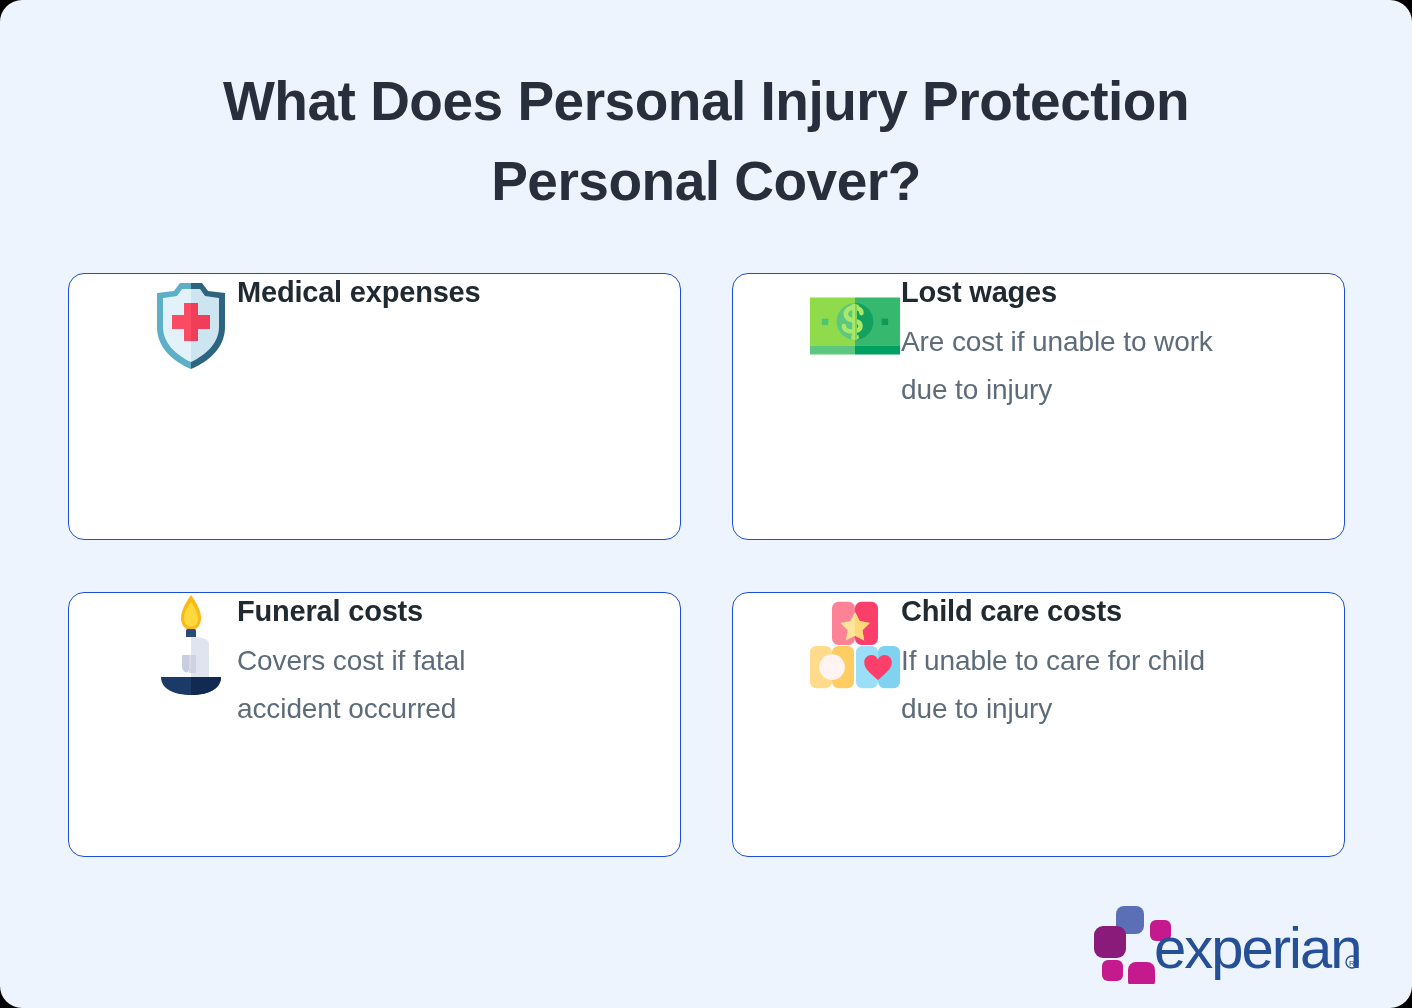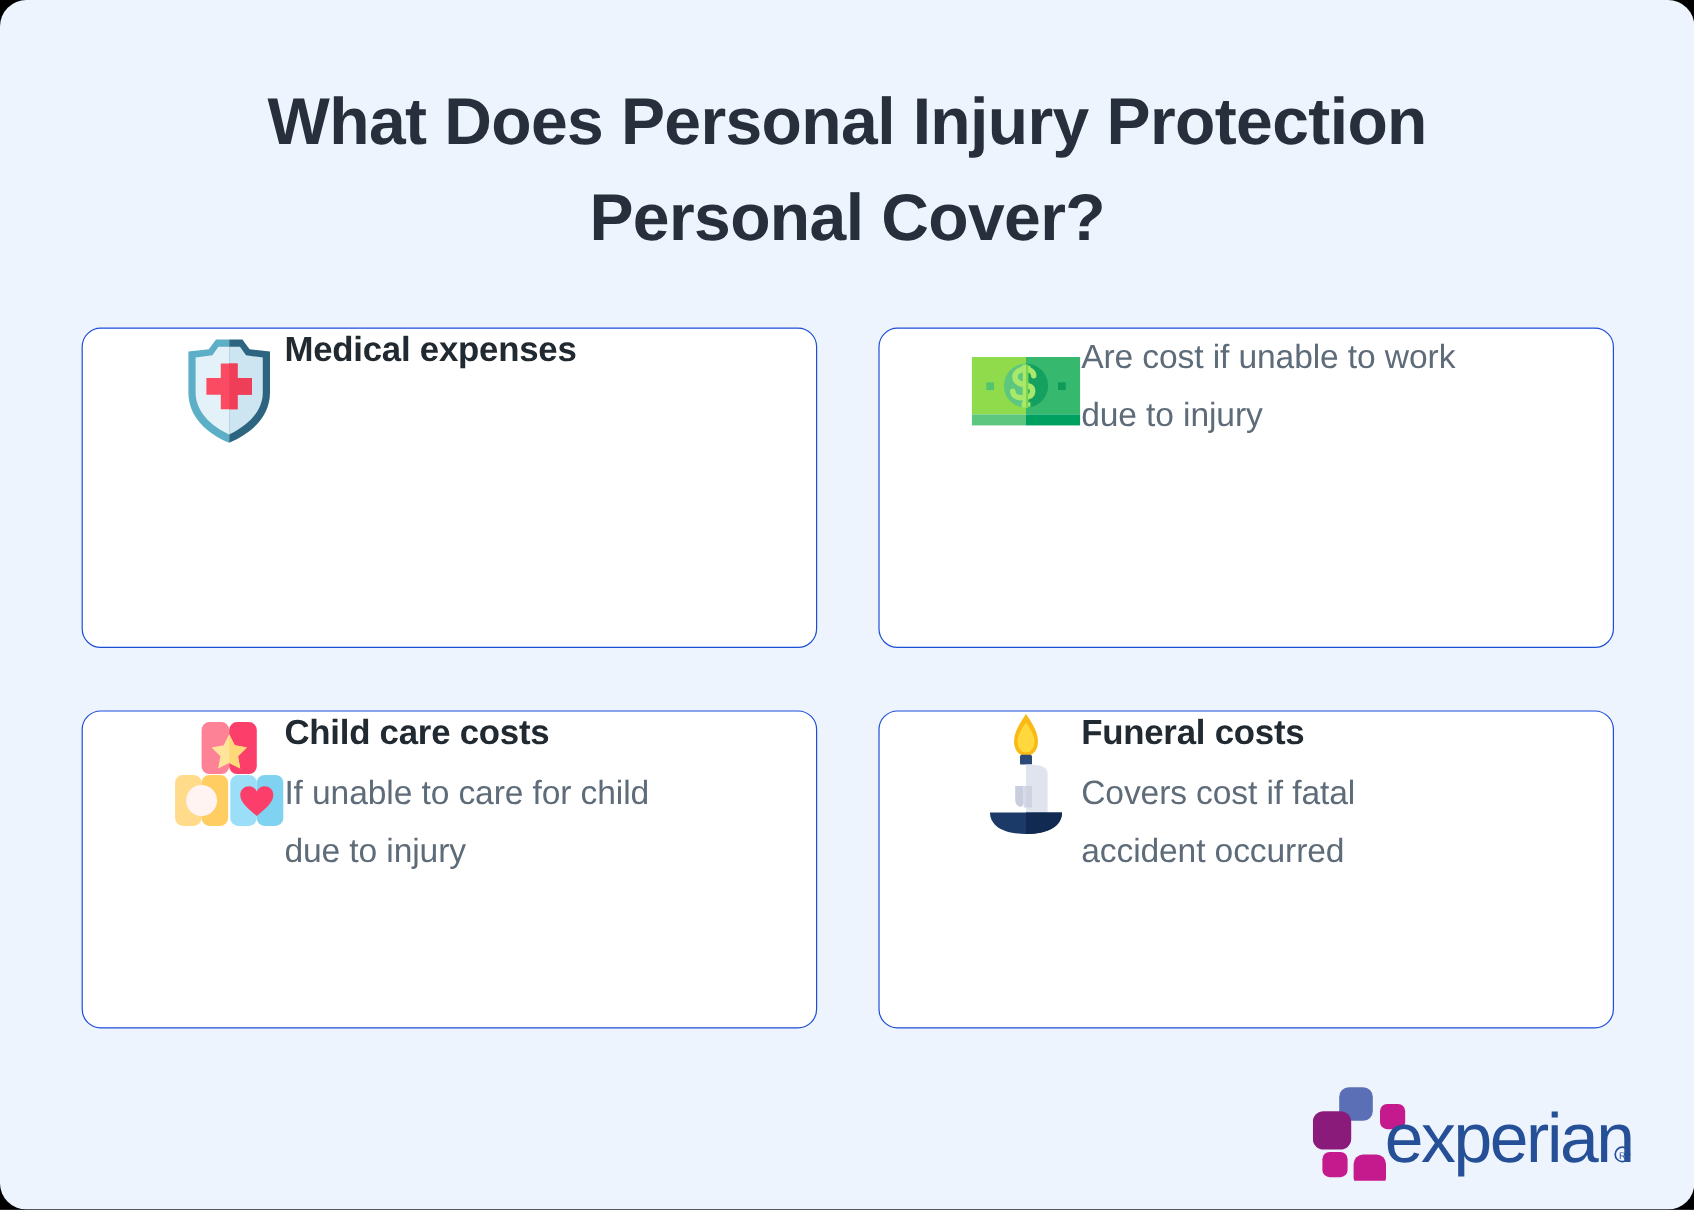--- a/index.html
+++ b/index.html
@@ -123,21 +123,42 @@
           <path d="M50 10 A20 20 0 0 1 50 50 Z" fill="#14a05e"></path>
           <rect x="14" y="27" width="7" height="7" fill="#52c46e"></rect>
           <rect x="79" y="27" width="7" height="7" fill="#0f9a58"></rect>
           <path d="M46 12 h8 v4 h-8 z M46 45 h8 v4 h-8 z" fill="#a8e86a"></path>
           <path d="M57 21 c0-4-4-6-8-6 -5 0-9 3-9 7 0 4 3 6 8 7 5 1 8 2 8 6 0 4-4 6-9 6 -5 0-9-2-9-6" stroke="#a8e86a" stroke-width="5" fill="none" stroke-linecap="round"></path>
           <rect x="47" y="11" width="5" height="39" fill="#a8e86a"></rect>
           <rect x="50" y="11" width="2" height="39" fill="#7fd44f"></rect>
         </svg>
       </div>
       <div class="card-text">
+        <div class="card-title">Lost wages</div>
         <div class="card-desc">Are cost if unable to work due to injury</div>
+      </div>
+    </div>
+
+    <div class="card">
+      <div class="card-icon">
+        <svg width="80" height="108" viewBox="0 0 80 108">
+          <path d="M40 4 C33 14 30 21 30 27 C30 34 34 39 40 39 C46 39 50 34 50 27 C50 21 47 14 40 4 Z" fill="#f9ba16"></path>
+          <path d="M40 11 C35 18 33 23 33 27 C33 33 36 36 40 36 C44 36 47 33 47 27 C47 23 45 18 40 11 Z" fill="#ffd83d"></path>
+          <rect x="35" y="38" width="10" height="9" rx="1.5" fill="#2b4a78"></rect>
+          <path d="M22 54 C22 48 27 46 40 46 C53 46 58 48 58 54 L58 88 L22 88 Z" fill="#ffffff"></path>
+          <path d="M40 46 C53 46 58 48 58 54 L58 88 L40 88 Z" fill="#dfe4ef"></path>
+          <path d="M33 64 L38 64 L38 78 C38 81 36 82 34 81 C32 80 31 78 31 75 L31 64 Z" fill="#c8cede"></path>
+          <path d="M38 64 L45 64 L45 82 L38 82 Z" fill="#c8cede" opacity="0.75"></path>
+          <path d="M10 86 L70 86 C70 98 57 104 40 104 C23 104 10 98 10 86 Z" fill="#1b3a68"></path>
+          <path d="M40 86 L70 86 C70 98 57 104 40 104 Z" fill="#102a52"></path>
+        </svg>
+      </div>
+      <div class="card-text">
+        <div class="card-title">Funeral costs</div>
+        <div class="card-desc">Covers cost if fatal accident occurred</div>
       </div>
     </div>
 
     <div class="card">
       <div class="card-icon">
         <svg width="100" height="100" viewBox="0 0 100 100">
           <rect x="25" y="3" width="25" height="47" rx="7" fill="#fe8295"></rect>
           <rect x="50" y="3" width="25" height="47" rx="7" fill="#fb3f6a"></rect>
           <path d="M50 14 L55 24 L66 26 L58 34 L60 45 L50 40 L40 45 L42 34 L34 26 L45 24 Z" fill="#ffe49b"></path>
           <path d="M50 14 L55 24 L66 26 L58 34 L60 45 L50 40 Z" fill="#ffd879"></path>
@@ -145,40 +166,20 @@
           <rect x="25" y="51" width="24" height="46" rx="7" fill="#ffcd62"></rect>
           <circle cx="25" cy="74" r="14" fill="#fff4f1"></circle>
           <rect x="51" y="51" width="24" height="46" rx="7" fill="#9adff7"></rect>
           <rect x="75" y="51" width="24" height="46" rx="7" fill="#7fd2f0"></rect>
           <path d="M75 88 C68 82 60 76 60 69 C60 64 64 61 68 61 C71 61 74 63 75 66 C76 63 79 61 82 61 C86 61 90 64 90 69 C90 76 82 82 75 88 Z" fill="#fb3f6a"></path>
         </svg>
       </div>
       <div class="card-text">
         <div class="card-title">Child care costs</div>
         <div class="card-desc">If unable to care for child due to injury</div>
-      </div>
-    </div>
-
-    <div class="card">
-      <div class="card-icon">
-        <svg width="80" height="108" viewBox="0 0 80 108">
-          <path d="M40 4 C33 14 30 21 30 27 C30 34 34 39 40 39 C46 39 50 34 50 27 C50 21 47 14 40 4 Z" fill="#f9ba16"></path>
-          <path d="M40 11 C35 18 33 23 33 27 C33 33 36 36 40 36 C44 36 47 33 47 27 C47 23 45 18 40 11 Z" fill="#ffd83d"></path>
-          <rect x="35" y="38" width="10" height="9" rx="1.5" fill="#2b4a78"></rect>
-          <path d="M22 54 C22 48 27 46 40 46 C53 46 58 48 58 54 L58 88 L22 88 Z" fill="#ffffff"></path>
-          <path d="M40 46 C53 46 58 48 58 54 L58 88 L40 88 Z" fill="#dfe4ef"></path>
-          <path d="M33 64 L38 64 L38 78 C38 81 36 82 34 81 C32 80 31 78 31 75 L31 64 Z" fill="#c8cede"></path>
-          <path d="M38 64 L45 64 L45 82 L38 82 Z" fill="#c8cede" opacity="0.75"></path>
-          <path d="M10 86 L70 86 C70 98 57 104 40 104 C23 104 10 98 10 86 Z" fill="#1b3a68"></path>
-          <path d="M40 86 L70 86 C70 98 57 104 40 104 Z" fill="#102a52"></path>
-        </svg>
-      </div>
-      <div class="card-text">
-        <div class="card-title">Funeral costs</div>
-        <div class="card-desc">Covers cost if fatal accident occurred</div>
       </div>
     </div>
 
   </div>
 
   <div class="logo">
     <svg width="270" height="80" viewBox="0 0 270 80" aria-hidden="true">
       <g>
         <rect x="22" y="2" width="28" height="28" rx="8" fill="#5a6fb5"></rect>
         <rect x="56" y="16" width="21" height="21" rx="6" fill="#c41a8e"></rect>

